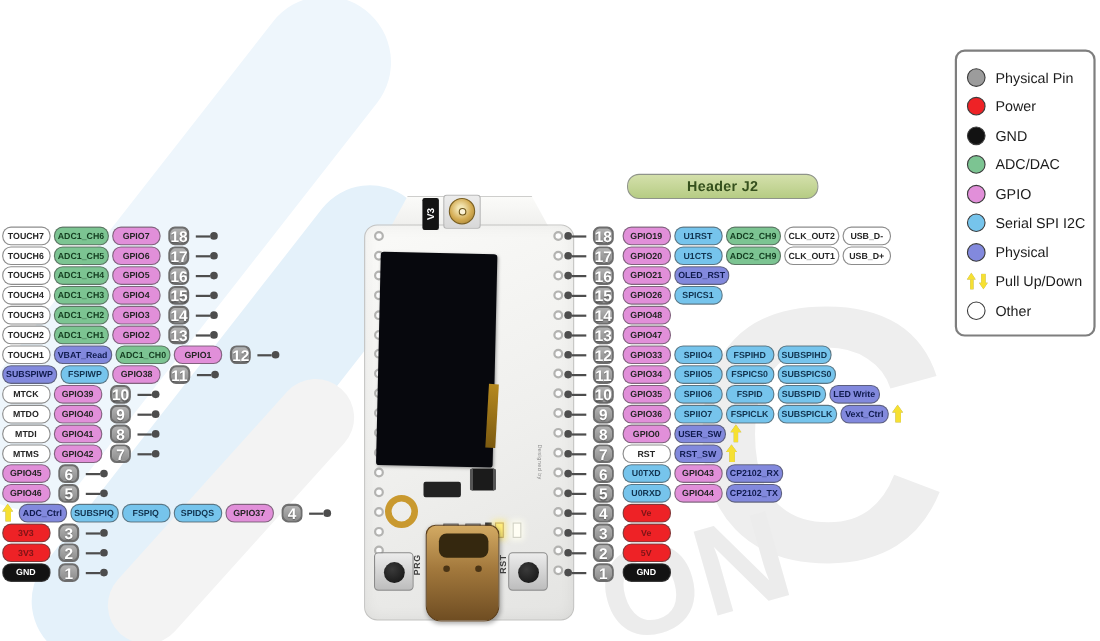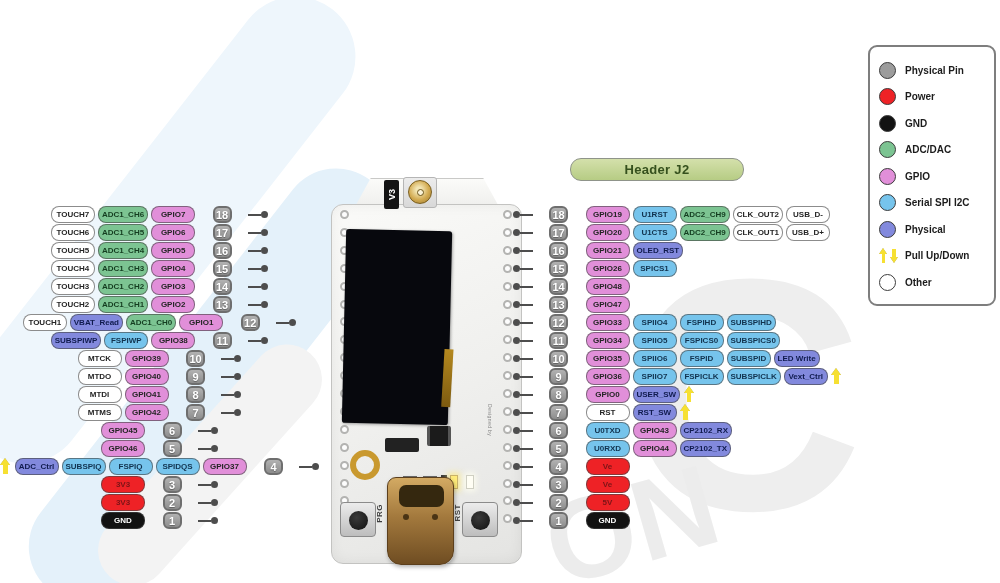--- a/index.html
+++ b/index.html
@@ -22,39 +22,39 @@
   .hdr-badge { position: absolute; z-index: 3; width: 174px; height: 23px;
     background: linear-gradient(180deg, #d4e0ab 0%, #b6cc84 100%);
     border: 1.5px solid #8f948a; border-radius: 11px;
     display: flex; align-items: center; justify-content: center;
     font-size: 13px; font-weight: bold; color: #35501d; letter-spacing: .3px; }
   #hdr-j3 { left: 120px; top: 158px; }
   #hdr-j2 { left: 570px; top: 158px; }
 
   
   #left-rows  { position: absolute; z-index: 3; top: 206px; left: 0; width: 317px;
-                display: flex; flex-direction: column; align-items: center; }
+                display: flex; flex-direction: column; align-items: flex-start; }
   #right-rows { position: absolute; z-index: 3; top: 206px; left: 513px;
                 display: flex; flex-direction: column; align-items: flex-start; }
   .pin-row { display: flex; align-items: center; height: 17px; margin-bottom: 1px; }
   .pbox { height: 17px; min-width: 44px; padding: 0 3px; margin: 0 1.5px;
     border: 1.5px solid rgba(70,70,70,.62); border-radius: 8px;
     font-size: 8px; font-weight: bold; color: #252525;
     display: flex; align-items: center; justify-content: center; white-space: nowrap; }
   .t-gpio   { background: var(--c-gpio,   #e18fd9); }
   .t-adc    { background: var(--c-adc,    #7cc492); color: #143d20; }
   .t-serial { background: var(--c-serial, #76c4ec); color: #11334f; }
   .t-conn   { background: var(--c-conn,   #8289dd); color: #101b4e; }
   .t-power  { background: var(--c-power,  #ee2226); color: #7c1417; }
   .t-gnd    { background: var(--c-gnd,    #121212); color: #fff; }
   .t-other  { background: var(--c-other,  #ffffff); }
-  .pinnum { height: 17px; width: 19px; min-width: 19px; margin: 0 16px;
+  .pinnum { height: 17px; width: 19px; min-width: 19px; margin: 0 6px;
     background: linear-gradient(180deg, #b2b2b2, #8d8d8d);
     border: 2px solid #6e6e6e; border-radius: 6px;
-    font-size: 11px; font-weight: bold; color: #fff; text-shadow: 0 1px 1px rgba(0,0,0,.35);
+    font-size: 14px; font-weight: bold; color: #fff; text-shadow: 0 1px 1px rgba(0,0,0,.35);
     display: flex; align-items: center; justify-content: center; }
   .conn { display: flex; align-items: center; width: 20px; }
   .conn .line { flex: 1; height: 2px; background: #4d4d4d; }
   .conn .dot  { width: 7px; height: 7px; border-radius: 50%; background: #4d4d4d; }
 
   
   .arrow-up { position: relative; width: 11px; height: 17px; margin: 0 2px;
               filter: drop-shadow(0 0 .6px #9a9a9a); }
   .arrow-up::before { content: ""; position: absolute; left: 0; top: 0;
     border-left: 5.5px solid transparent; border-right: 5.5px solid transparent;
@@ -62,21 +62,21 @@
   .arrow-up::after { content: ""; position: absolute; left: 3.2px; top: 6.2px;
     width: 4.6px; height: 10px; background: var(--c-arrow, #f6e032); }
   .arrow-down { transform: scaleY(-1); }
 
   
   #legend { position: absolute; z-index: 3; left: 868px; top: 45px; width: 128px; height: 261px;
     background: #fff; border: 2px solid #7e7e7e; border-radius: 9px; padding: 10px 9px; }
   .lg-item { display: flex; align-items: center; height: 26.5px; }
   .lg-swatch { width: 17px; height: 17px; border-radius: 50%; border: 1.8px solid #3c3c3c;
                margin-right: 9px; flex: none; }
-  .lg-label { font-size: 10px; font-weight: bold; color: #1c1c1c; white-space: nowrap; }
+  .lg-label { font-size: 13px; font-weight: normal; color: #1c1c1c; white-space: nowrap; }
   .lg-pull { display: flex; gap: 2px; margin-right: 7px; width: 19px; flex: none; }
   .lg-pull .arrow-up { width: 9px; height: 15px; margin: 0; }
   .lg-pull .arrow-up::before { border-left-width: 4.5px; border-right-width: 4.5px; border-bottom-width: 6px; }
   .lg-pull .arrow-up::after { left: 2.6px; top: 5.4px; width: 3.8px; height: 9px; }
 
   
   #board { position: absolute; z-index: 1; left: 331px; top: 176px; width: 191px; height: 392px; }
   .pcb-top { position: absolute; left: 20px; top: 2px; width: 152px; height: 36px;
     background: linear-gradient(180deg, #fbfbf9, #ececea); border: 1px solid #c9c9c7;
     clip-path: polygon(13% 0, 87% 0, 100% 100%, 0 100%); }

